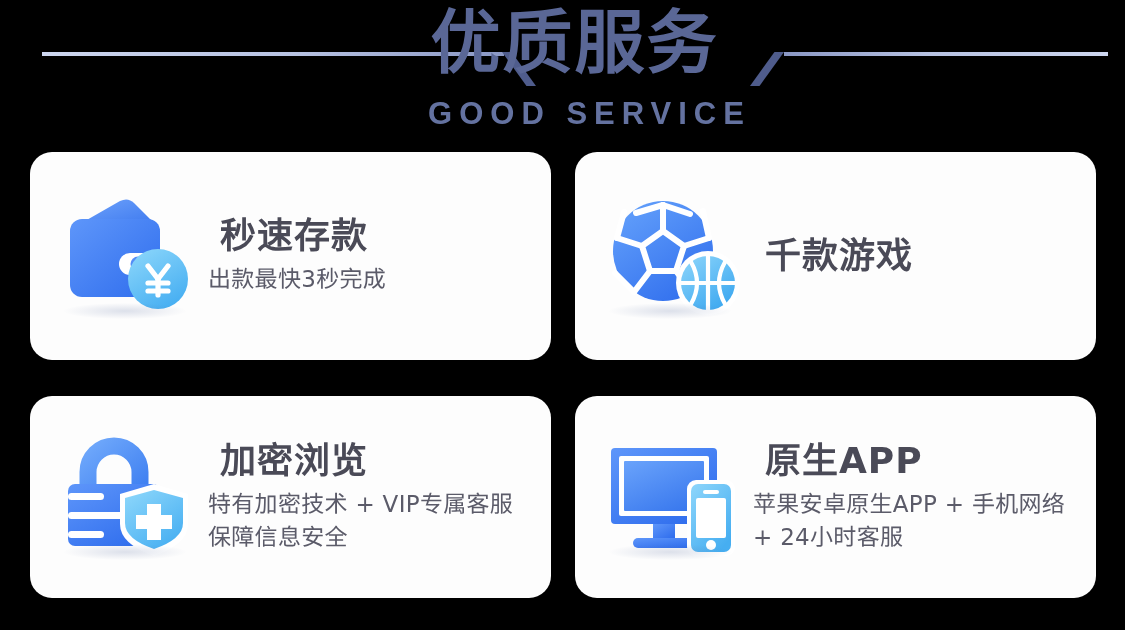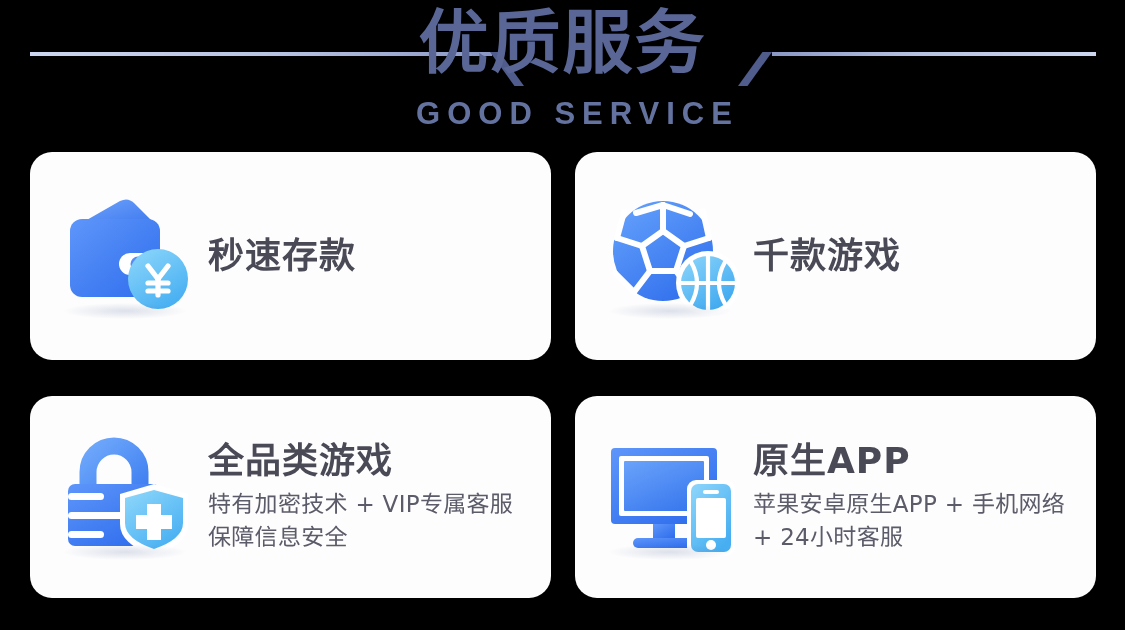--- a/index.html
+++ b/index.html
@@ -14,21 +14,21 @@
 
   #stage {
     position:relative;
     width:1125px; height:630px;
     background:#000;
   }
 
   
   .header {
     position:absolute;
-    left:0; top:0;
+    left:12px; top:0;
     width:986px; height:148px;
   }
 
   .rule {
     position:absolute;
     top:52px;
     height:4px;
   }
   .rule-left {
     left:30px; width:462px;
@@ -117,20 +117,21 @@
   }
 
   .card-title {
     font-family:"DejaVu Sans","Liberation Sans",sans-serif;
     font-size:36px;
     font-weight:700;
     color:#4a4a57;
     line-height:1.1;
     letter-spacing:1px;
     white-space:nowrap;
+    margin-left:12px;
   }
 
   .card-desc {
     margin-top:8px;
     font-family:"DejaVu Sans","Liberation Sans",sans-serif;
     font-size:23px;
     font-weight:400;
     color:#5b5b69;
     line-height:1.42;
     letter-spacing:0.3px;
@@ -197,20 +198,21 @@
             <path d="M90 75 L100 88"></path>
             <path d="M110 75 L100 88"></path>
             <path d="M90 92 H110"></path>
             <path d="M90 100 H110"></path>
             <path d="M100 88 V104"></path>
           </g>
         </svg>
       </div>
       <div class="card-text">
         <div class="card-title">秒速存款</div>
+        <div class="card-desc">出款最快3秒完成</div>
       </div>
     </div>
 
     <div class="card">
       <div class="card-icon">
         <div class="icon-shadow"></div>
         <svg class="icon-svg" viewBox="0 0 150 130">
           <defs>
             <linearGradient id="g-ball" x1="0.15" y1="0" x2="0.85" y2="1">
               <stop offset="0%" stop-color="#63a0fb"></stop>
@@ -284,21 +286,21 @@
             <rect x="10" y="99" width="36" height="7" rx="3.5"></rect>
           </g>
 
           <path d="M96 52 L130 62 V92 Q130 112 96 124 Q62 112 62 92 V62 Z" fill="#ffffff"></path>
           <path d="M96 58 L125 66 V91 Q125 107 96 117 Q67 107 67 91 V66 Z" fill="url(#g-shield)"></path>
 
           <path d="M89 72 h14 v11 h11 v14 h-11 v11 h-14 v-11 h-11 v-14 h11 z" fill="#ffffff"></path>
         </svg>
       </div>
       <div class="card-text">
-        <div class="card-title">全品类游戏</div>
+        <div class="card-title">加密浏览</div>
         <div class="card-desc two-line">特有加密技术 + VIP专属客服保障信息安全</div>
       </div>
     </div>
 
     <div class="card">
       <div class="card-icon">
         <div class="icon-shadow"></div>
         <svg class="icon-svg" viewBox="0 0 150 130">
           <defs>
             <linearGradient id="g-mon" x1="0" y1="0" x2="0.8" y2="1">

